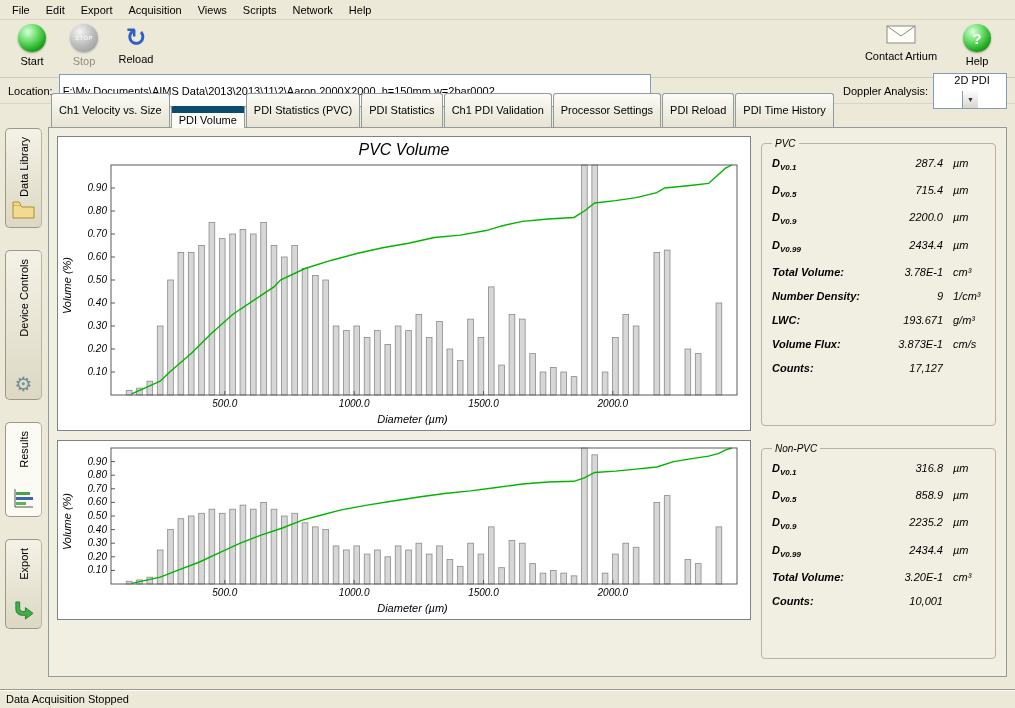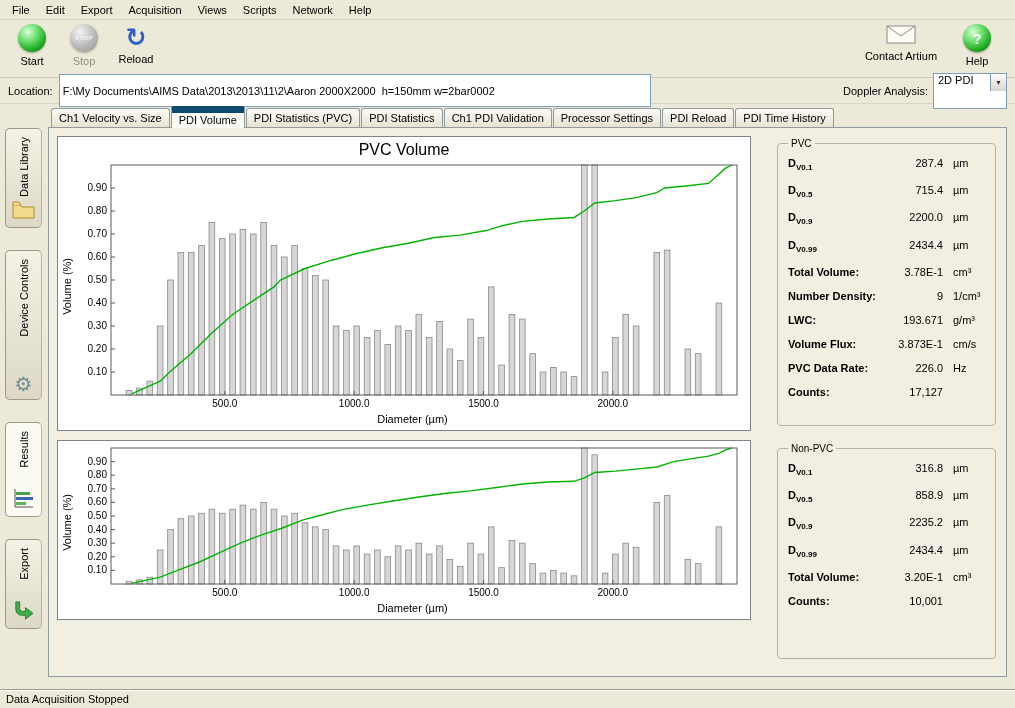--- a/index.html
+++ b/index.html
@@ -30,45 +30,45 @@
   .toolbar-right { margin-left:auto; display:flex; gap:10px; }
   .tool-btn.wide { width:76px; }
   
   .locrow { height:26px; display:flex; align-items:center; padding:0 8px; gap:6px;
             border-bottom:1px solid #d9d5c3; }
   .loc-field { width:592px; height:33px; background:#fff; border:1px solid #7f9db9;
                font-family:"Liberation Sans","DejaVu Sans",sans-serif; font-size:11px;
                padding:1px 3px; }
   .locrow .right { margin-left:auto; display:flex; align-items:center; gap:5px; }
   .dropdown { width:74px; height:36px; border:1px solid #7f9db9; background:#fff;
-              display:flex; align-items:flex-start; }
+              display:flex; align-items:center;flex-direction:column; }
   .dropdown .value { flex:1; padding-left:4px; }
   .dropdown .arrow-btn { width:16px; height:17px; border-left:1px solid #7f9db9;
       background:linear-gradient(#fdfdfd,#d9d5cf); display:flex; align-items:center;
       justify-content:center; font-size:7px; color:#333; }
   
   .main { height:585px; display:flex; }
   .sidebar { width:46px; padding-top:24px; display:flex; flex-direction:column; gap:22px; }
   .side-tab { width:37px; margin-left:5px; border:1px solid #9c988a; border-right:1px solid #b8b4a4;
       border-radius:5px; background:linear-gradient(#f4f2e6,#dcd8c4);
       display:flex; flex-direction:column; align-items:center; justify-content:space-between;
       padding:8px 0 5px; cursor:default; }
   .side-tab.active { background:#fbfaf3; }
   .vlabel { writing-mode:vertical-rl; transform:rotate(180deg); font-size:11px; white-space:nowrap; }
   .gear-glyph { font-size:20px; color:#6e8f93; line-height:20px; }
   
   .content { flex:1; display:flex; flex-direction:column; padding:0 8px 12px 2px; }
   .tabstrip { display:flex; align-items:flex-end; height:23px; padding-left:3px; }
-  .tab { height:19px; padding:2px 7px 3px; margin-right:1px; background:linear-gradient(#fcfbf6,#e6e3d2);
+  .tab { height:34px; padding:2px 7px 3px; margin-right:1px; background:linear-gradient(#fcfbf6,#e6e3d2);
          border:1px solid #919b9c; border-bottom:none; border-radius:3px 3px 0 0;
          display:flex; align-items:center; white-space:nowrap; cursor:default; }
   .tab.active { height:22px; background:#fcfcf7; position:relative; z-index:3;
                 border-top:7px solid #0c4a6e; margin-bottom:-1px; }
   .content-panel { flex:1; border:1px solid #919b9c; background:#f1efe2; position:relative; z-index:1; }
-  .content-inner { display:flex; padding:8px; gap:24px; height:100%; }
+  .content-inner { display:flex; padding:8px; gap:8px; height:100%;font-style:italic; }
   
   .charts-col { display:flex; flex-direction:column; gap:9px; }
   .chart-box { width:694px; background:#fff; border:1px solid #7d828c; padding:2px 0; }
   .chart-title { text-align:center; font-size:16px; padding:2px 0 1px; }
   .chart-grid { display:grid; grid-template-columns:17px 1fr; align-items:center; }
   .y-label { writing-mode:vertical-rl; transform:rotate(180deg); font-size:11px; justify-self:center; }
   .x-label { text-align:center; font-size:11px; padding:1px 0 3px; margin-left:17px; }
   svg text { font-family:"Liberation Sans","DejaVu Sans",sans-serif; fill:#000; }
   
   .stats-col { flex:1; display:flex; flex-direction:column; gap:17px; padding-top:2px; }
@@ -424,25 +424,20 @@
                   <span class="stat-label">LWC:</span>
                   <span class="stat-value">193.671</span>
                   <span class="stat-unit">g/m³</span>
                 </div>
                 <div class="stat-row">
                   <span class="stat-label">Volume Flux:</span>
                   <span class="stat-value">3.873E-1</span>
                   <span class="stat-unit">cm/s</span>
                 </div>
                 <div class="stat-row">
-                  <span class="stat-label">PVC Data Rate:</span>
-                  <span class="stat-value">226.0</span>
-                  <span class="stat-unit">Hz</span>
-                </div>
-                <div class="stat-row">
                   <span class="stat-label">Counts:</span>
                   <span class="stat-value">17,127</span>
                   <span class="stat-unit"></span>
                 </div>
               </div>
           </fieldset>
           <fieldset class="nonpvc">
             <legend>Non-PVC</legend>
             <div id="nonpvc-stats">
                 <div class="stat-row">

